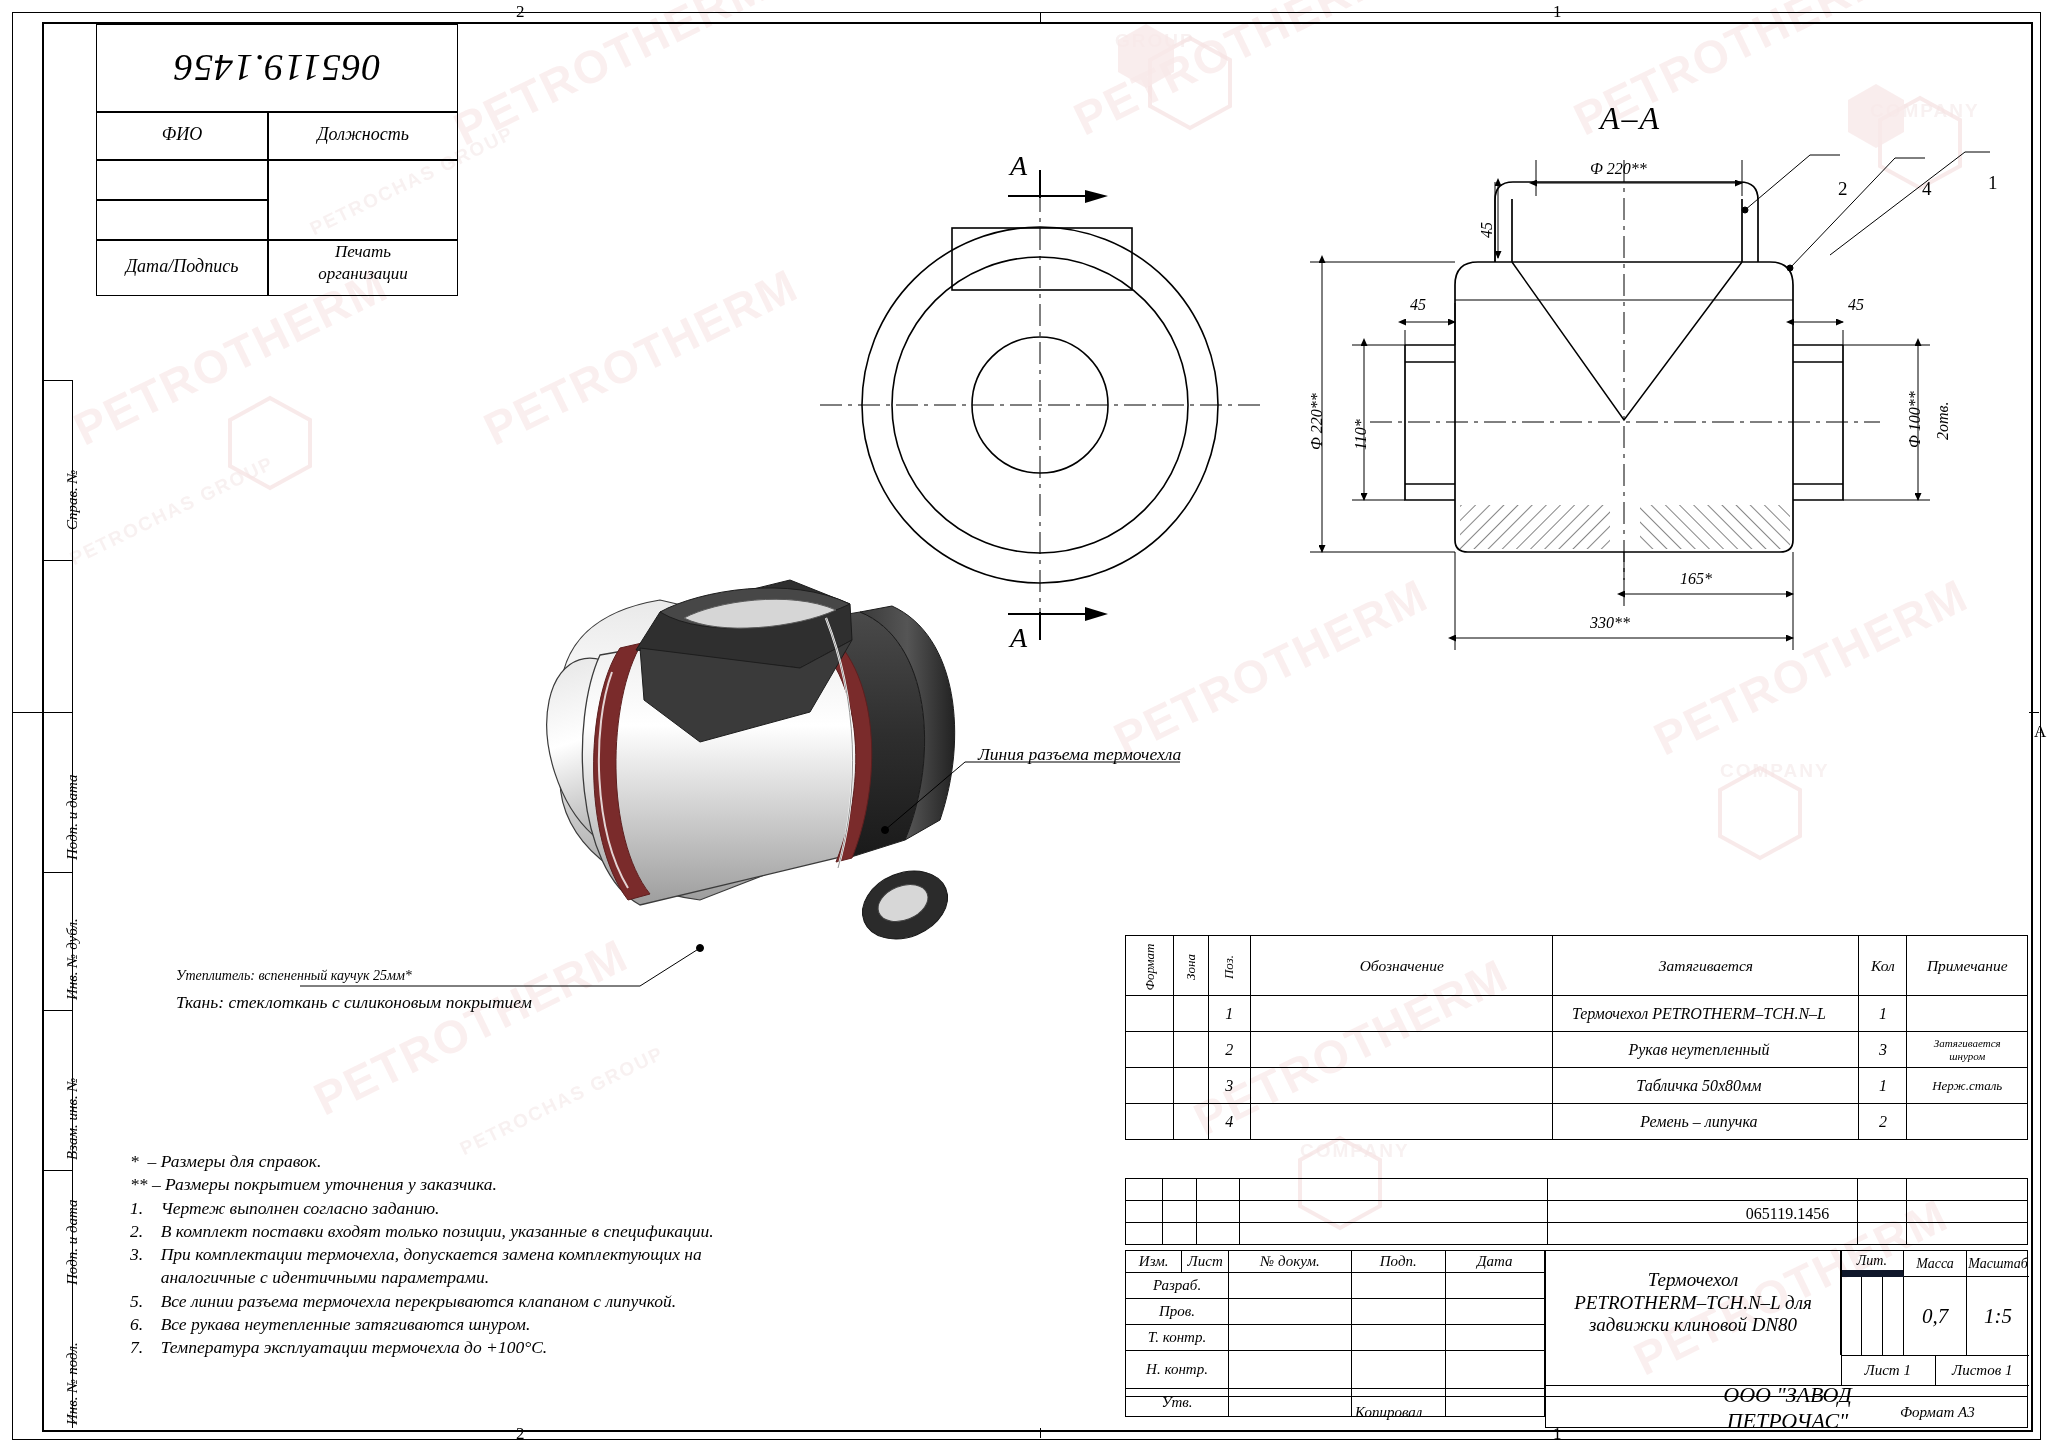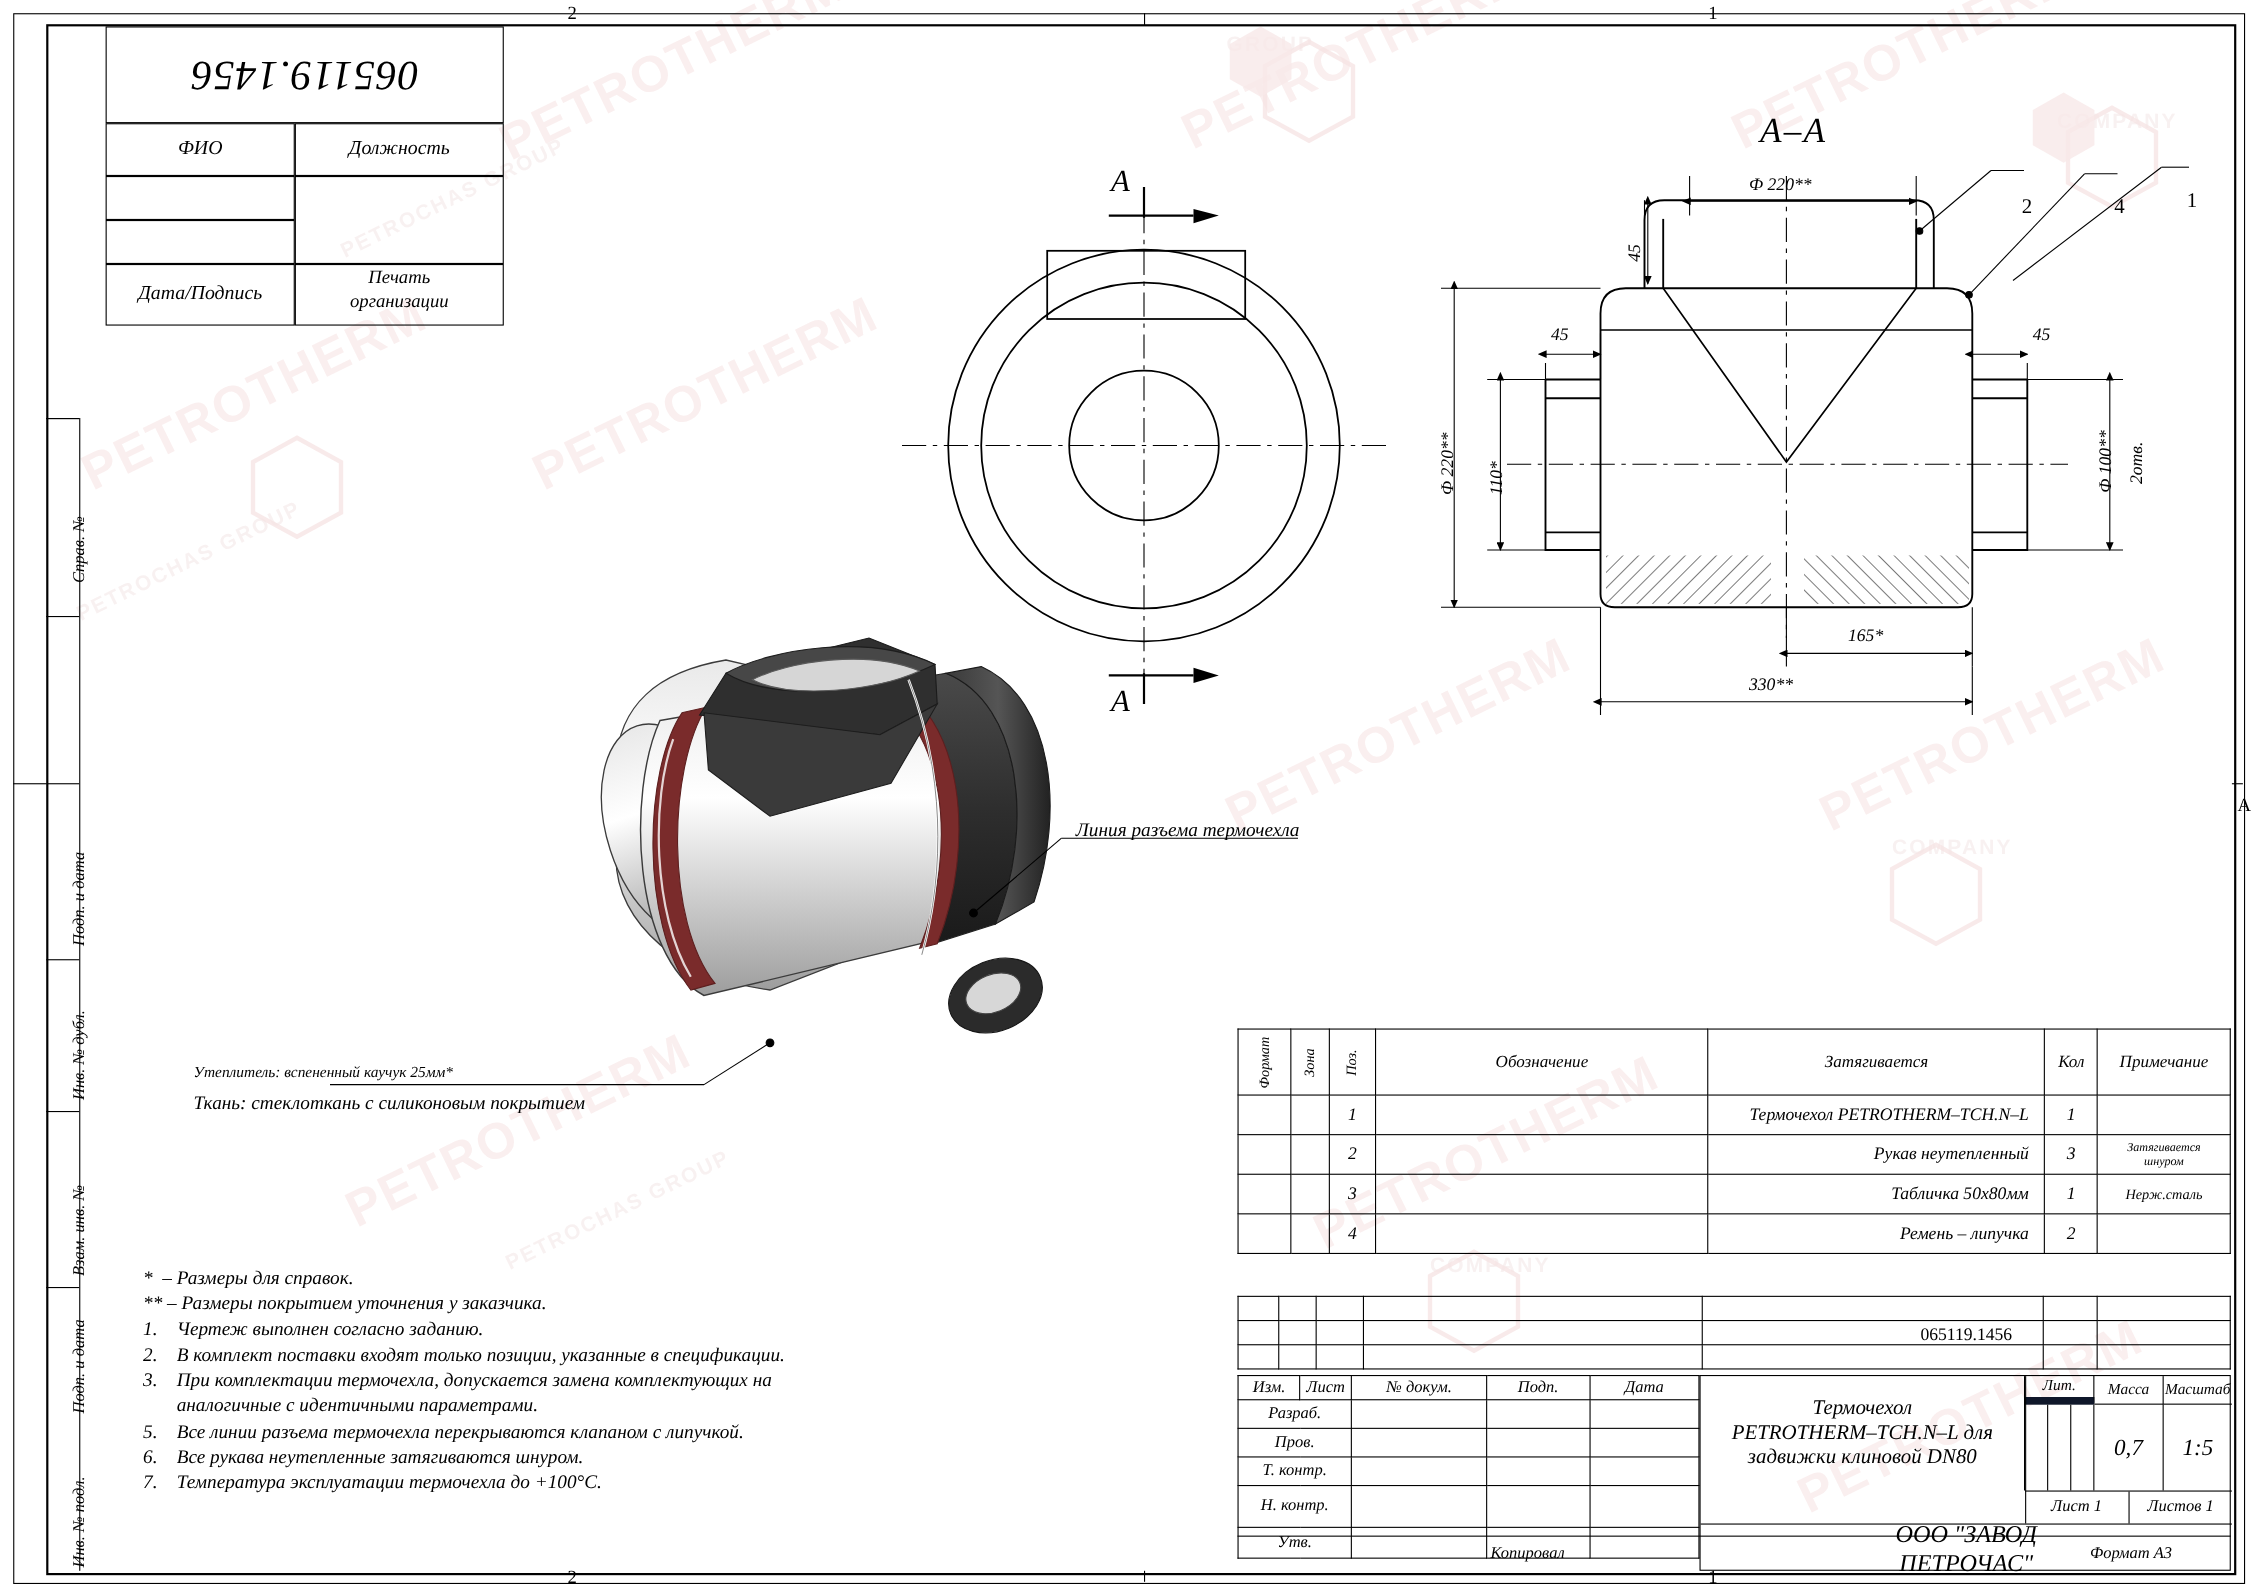--- a/index.html
+++ b/index.html
@@ -29,21 +29,21 @@
   .code-rot span{font-size:38px;font-style:italic;letter-spacing:1px;transform:rotate(180deg);}
   .dim{position:absolute;font-size:16px;font-style:italic;font-family:"Liberation Serif",serif;white-space:nowrap;}
   .note{position:absolute;font-size:17.5px;font-style:italic;line-height:1.33;white-space:pre;}
 
   
   .spec{position:absolute;left:1125px;top:935px;width:903px;height:243px;}
   .spec table{border-collapse:collapse;width:903px;font-size:16px;font-style:italic;}
   .spec td,.spec th{border:1px solid #000;text-align:center;font-weight:normal;padding:0;}
   .spec .hd{height:60px;font-size:15.5px;}
   .spec .rw{height:36px;}
-  .spec .nm{text-align:right;padding-right:14px;}
+  .spec .nm{text-align:center;padding-right:14px;}
 
   
   .tb{position:absolute;left:1125px;top:1178px;width:903px;height:250px;}
   .tb table{border-collapse:collapse;width:903px;font-size:15px;font-style:italic;}
   .tb td{border:1px solid #000;padding:0;text-align:center;font-weight:normal;}
   .tbl-left{text-align:left;padding-left:6px;}
   .prodname{font-size:19px;font-style:italic;line-height:1.2;}
   .company{font-size:22px;font-style:italic;line-height:1.15;}
 
   svg{position:absolute;left:0;top:0;overflow:visible;}

